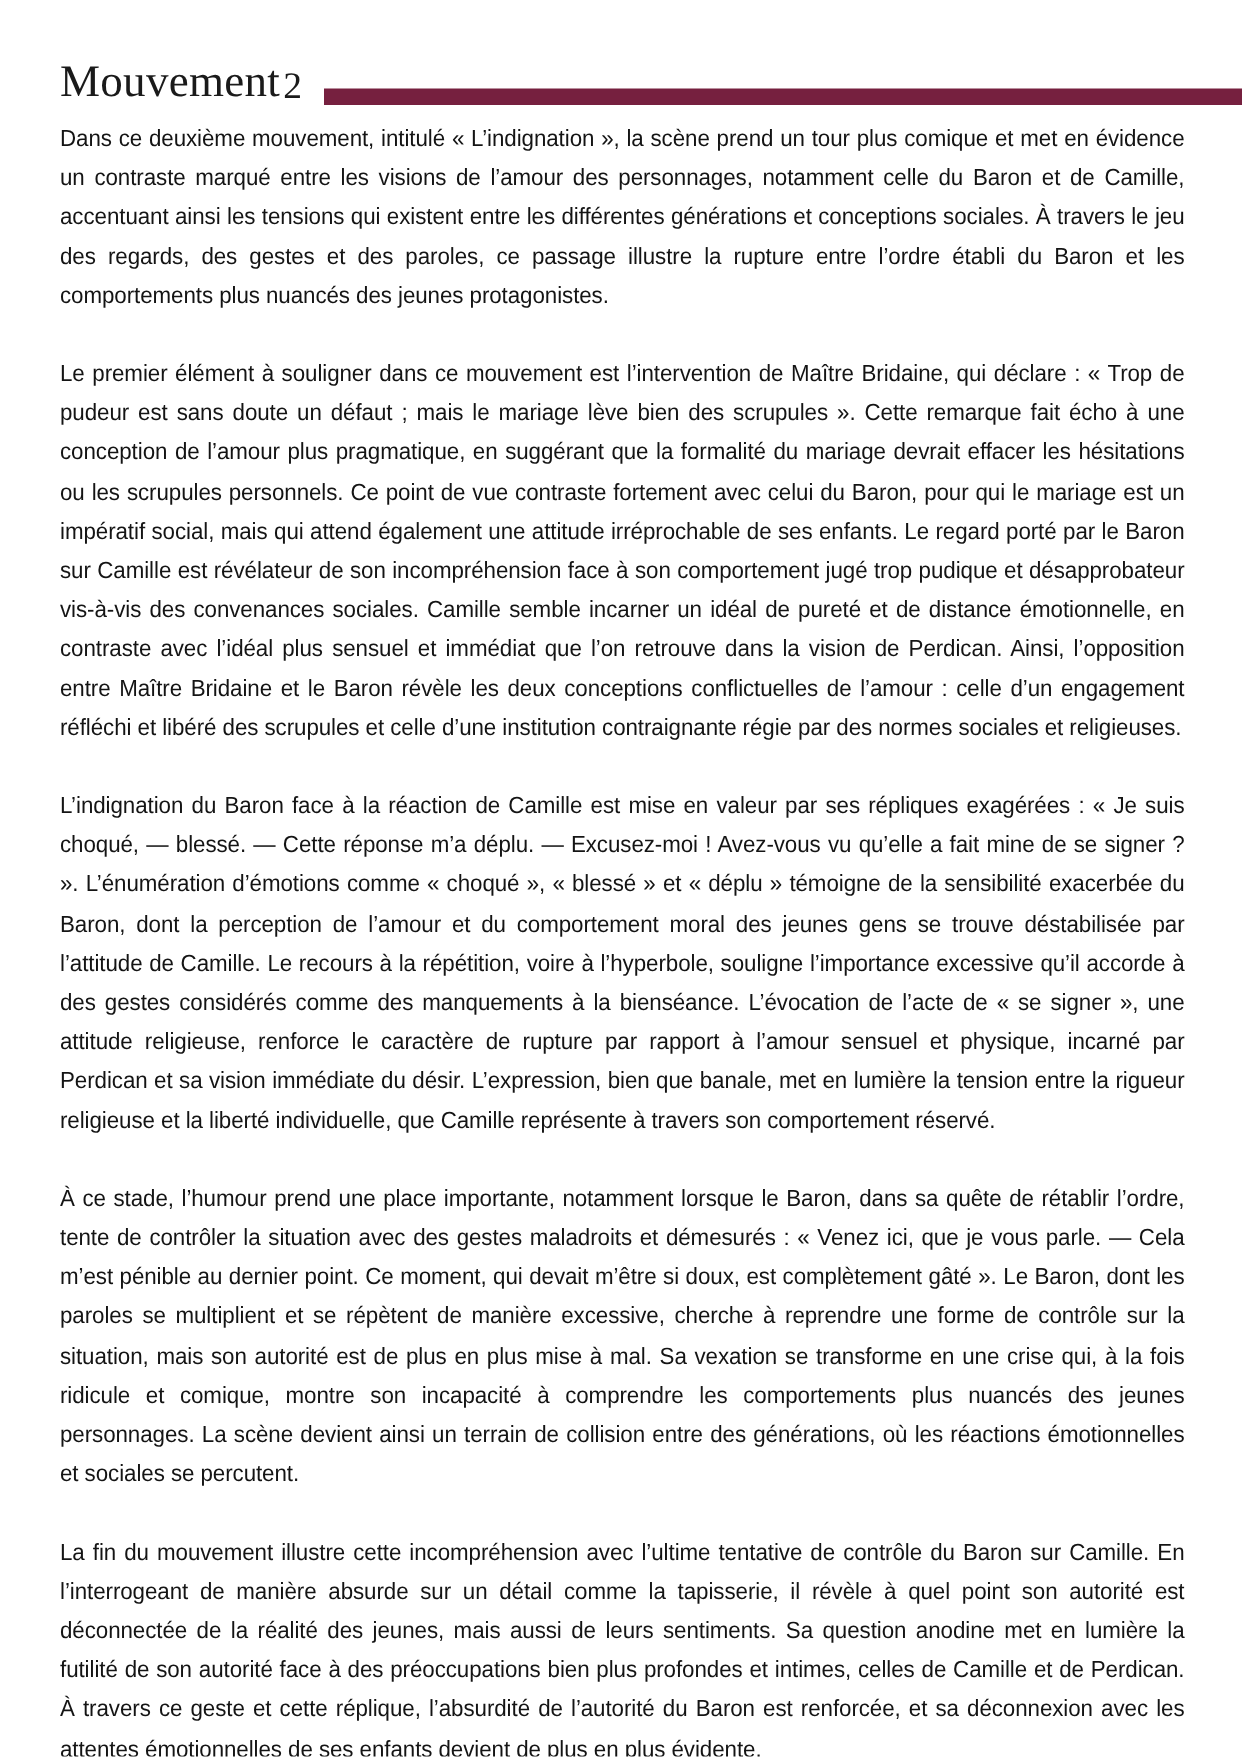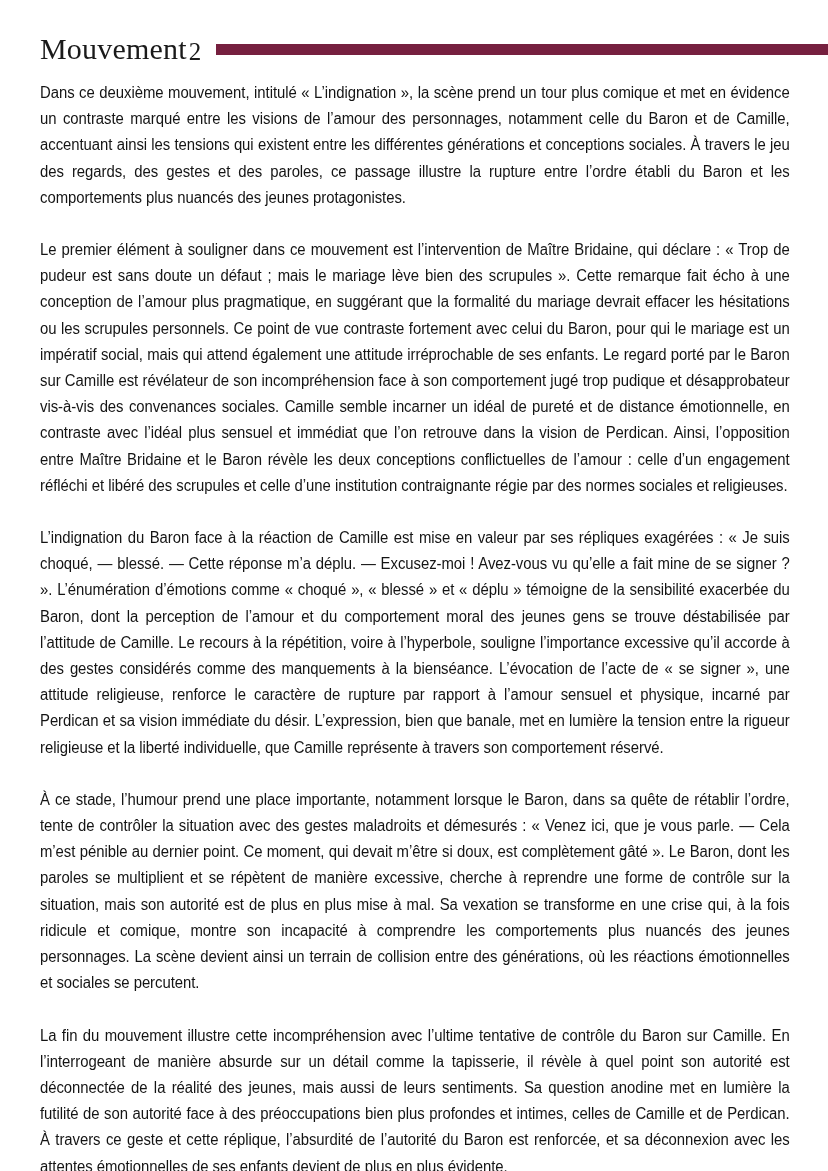--- a/index.html
+++ b/index.html
@@ -26,21 +26,21 @@
   }
 
   
   .heading-row {
     position: absolute;
     left: 0;
     top: 28px;
     width: 828px;
     height: 42px;
     display: flex;
-    align-items: center;
+    align-items: flex-end;
   }
 
   .heading-title {
     flex: 0 0 auto;
     margin-left: 40px;
     font-family: "Liberation Serif", "DejaVu Serif", serif;
     font-size: 30px;
     font-weight: 400;
     letter-spacing: 0.2px;
     line-height: 1;

